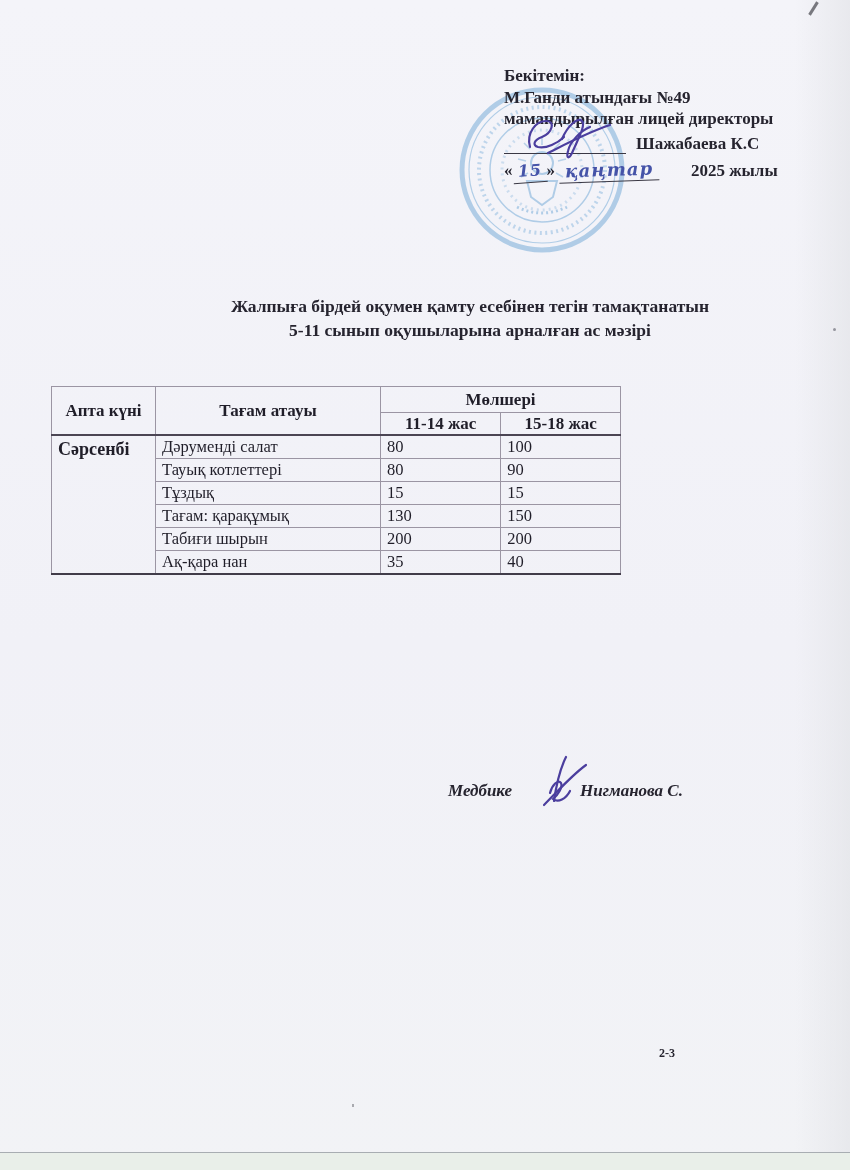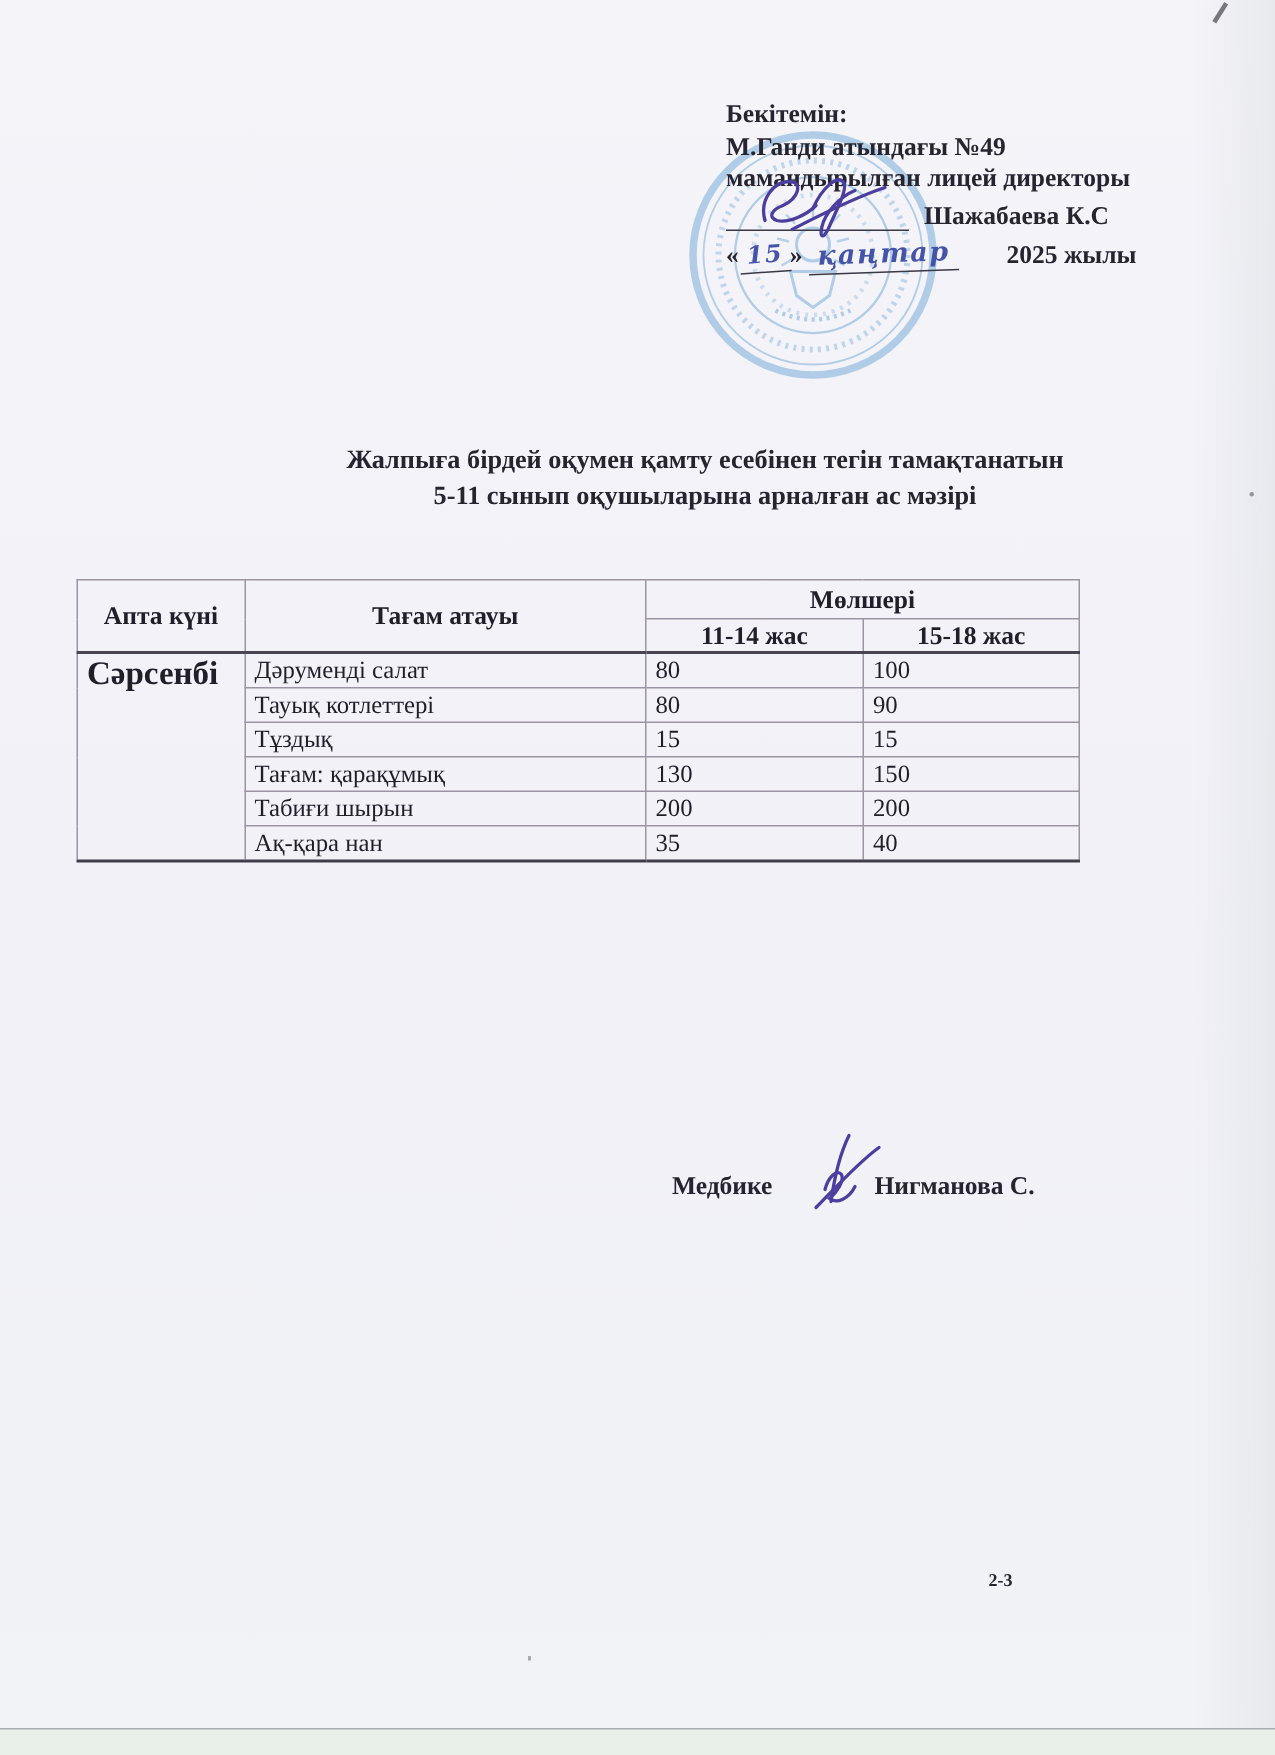--- a/index.html
+++ b/index.html
@@ -17,52 +17,52 @@
     background:linear-gradient(90deg,rgba(228,229,233,0),rgba(226,227,231,.65));}
   .bottom-edge{position:absolute;left:0;top:1152px;width:850px;height:18px;
     background:#e9efe9;border-top:1px solid #a8adb2;}
   .corner-mark{position:absolute;left:812px;top:1px;width:3px;height:15px;
     background:#4f4f55;transform:rotate(32deg);opacity:.75;}
   .speck1{position:absolute;left:833px;top:328px;width:3px;height:3px;background:#70707a;border-radius:50%;opacity:.7;}
   .speck2{position:absolute;left:352px;top:1104px;width:2px;height:3px;background:#8a8a92;opacity:.7;}
   
   .stamp{position:absolute;left:457px;top:85px;width:170px;height:170px;z-index:1;opacity:.55;}
   
-  .approval{position:absolute;left:484px;top:65px;width:330px;z-index:2;
+  .approval{position:absolute;left:504px;top:65px;width:330px;z-index:2;
     font-weight:bold;font-size:17px;line-height:21.5px;}
   .sig-row{position:relative;margin-top:3px;height:24px;}
   .sig-underline{display:inline-block;width:122px;border-bottom:1.5px solid #3a3844;height:18px;vertical-align:bottom;}
   .sig-name{margin-left:10px;}
   .director-sig{position:absolute;left:20px;top:-24px;width:92px;height:52px;}
   .date-row{position:relative;margin-top:2px;height:26px;white-space:nowrap;}
   .hw{font-family:"DejaVu Serif","Liberation Serif",serif;font-style:italic;
     color:#4553a8;font-weight:bold;letter-spacing:1px;}
   .hw-day{display:inline-block;width:34px;text-align:center;border-bottom:1.5px solid #3a3844;
     transform:rotate(-4deg);font-size:16px;}
   .hw-month{display:inline-block;width:100px;text-align:center;border-bottom:1.5px solid #3a3844;
     transform:rotate(-2deg);font-size:18px;margin-left:4px;}
   .date-year{margin-left:32px;}
   
   .doc-title{position:absolute;left:90px;top:294px;width:760px;z-index:2;
     text-align:center;font-weight:bold;font-size:17.5px;line-height:24px;}
   
-  .menu-table{position:absolute;left:51px;top:386px;width:669px;z-index:2;
+  .menu-table{position:absolute;left:51px;top:386px;width:570px;z-index:2;
     border-collapse:collapse;font-size:16.5px;color:#201e29;}
   .menu-table col.c1{width:113px;} .menu-table col.c2{width:288px;}
   .menu-table col.c3{width:157px;} .menu-table col.c4{width:156px;}
   .menu-table th,.menu-table td{border:1px solid #9b95a3;padding:0 6px;vertical-align:top;}
   .menu-table thead tr.h1 th{height:25px;font-size:17px;text-align:center;vertical-align:middle;}
   .menu-table thead tr.h2 th{height:21px;font-size:17px;text-align:left;vertical-align:middle;}
   .menu-table thead tr.h2 th,
   .menu-table th.day-h{border-bottom:2.5px solid #4b4553;text-align:center;}
   .menu-table tbody td{height:22px;line-height:22px;}
   .menu-table tbody tr:last-child td{border-bottom:2.5px solid #413c49;}
-  td.day-cell{font-weight:bold;font-size:22px;padding-top:2px;border-bottom:2.5px solid #413c49;}
+  td.day-cell{font-weight:bold;font-size:18px;padding-top:2px;border-bottom:2.5px solid #413c49;}
   
-  .nurse-line{position:absolute;left:448px;top:781px;z-index:2;font-weight:bold;font-size:17px;white-space:nowrap;}
+  .nurse-line{position:absolute;left:448px;top:781px;z-index:2;font-weight:bold;font-size:17px;white-space:nowrap;font-style:italic;}
   .nurse-gap{display:inline-block;width:68px;}
   .nurse-sig{position:absolute;left:540px;top:753px;width:50px;height:56px;z-index:2;}
   .page-number{position:absolute;left:659px;top:1046px;z-index:2;font-weight:bold;font-size:12px;}
 </style>
 </head>
 <body>
 
 <div class="page">
 
   <div class="right-band"></div>

